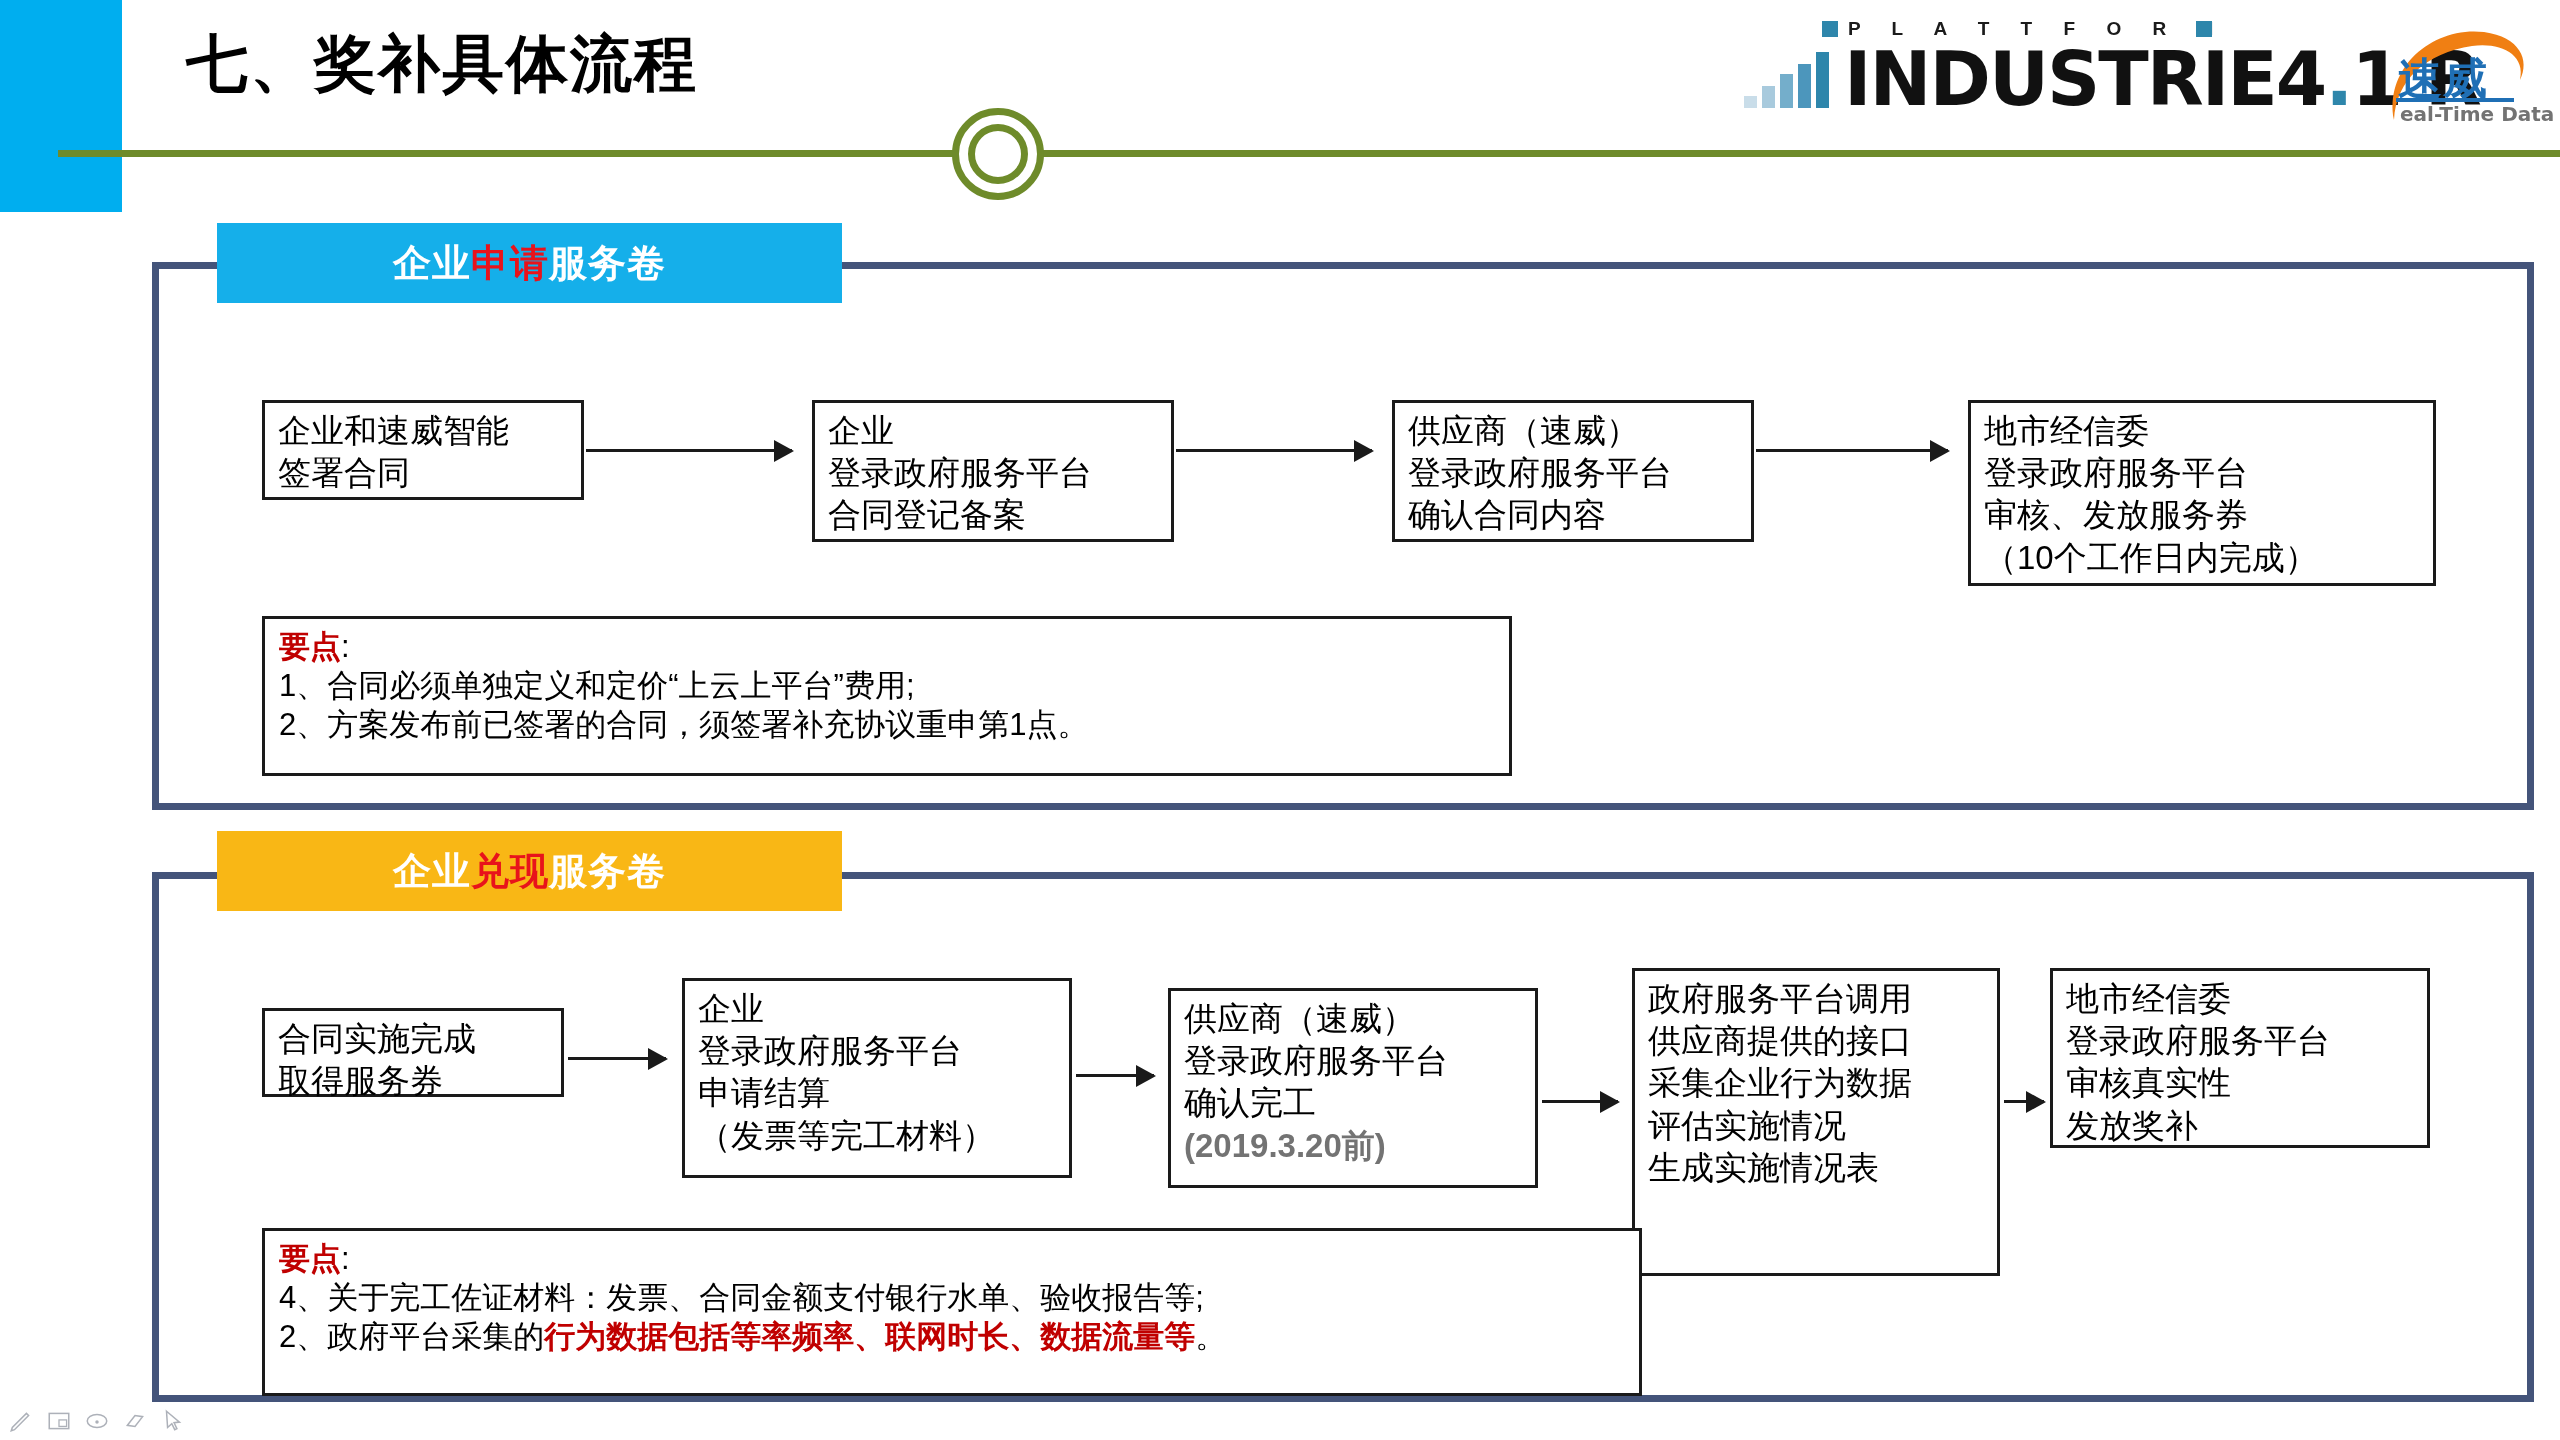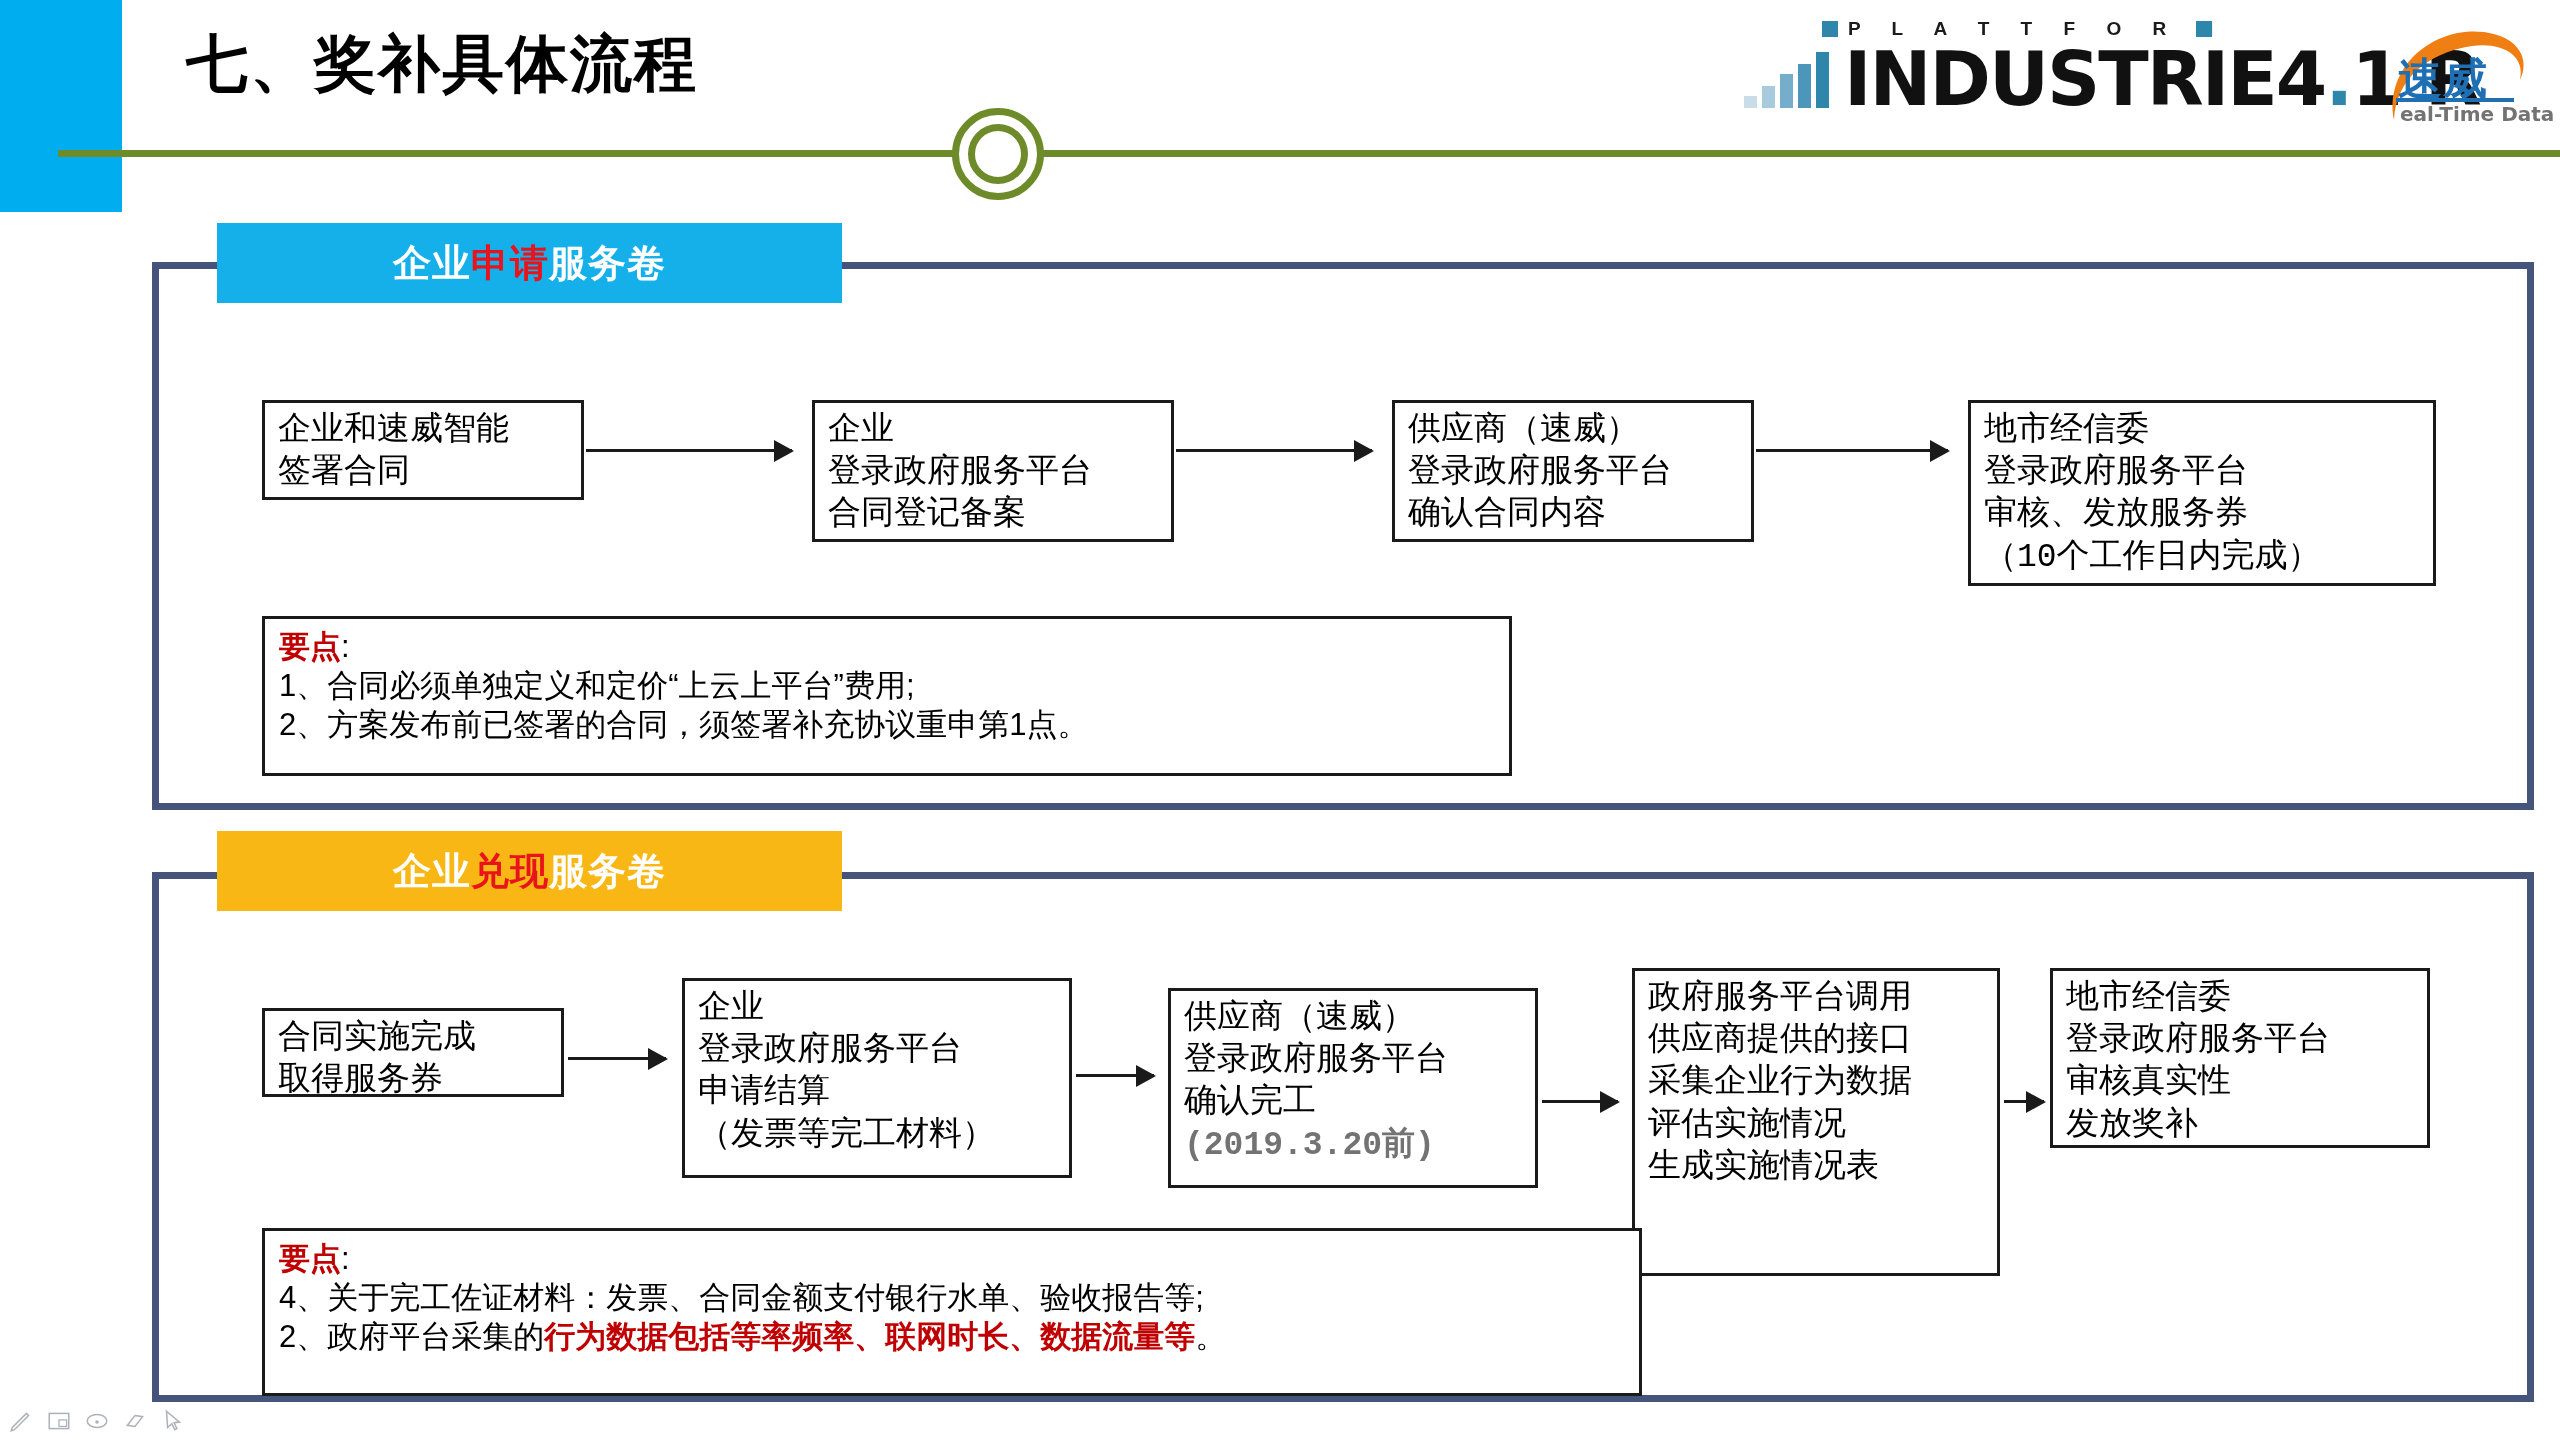--- a/index.html
+++ b/index.html
@@ -58,21 +58,21 @@
   .section-banner{
     position:absolute;display:flex;align-items:center;justify-content:center;
     font-size:38px;font-weight:bold;color:#fff;letter-spacing:1px;z-index:5;
   }
   #banner-apply{left:217px;top:223px;width:625px;height:80px;background:#15AFEA;}
   #banner-redeem{left:217px;top:831px;width:625px;height:80px;background:#F9B715;}
   .banner-hl{color:#E8131B;}
   
   .flow-box{
     position:absolute;border:3px solid #1a1a1a;background:#fff;box-sizing:border-box;
-    font-size:33px;line-height:1.28;color:#000;padding:7px 16px 7px 13px;white-space:pre-line;font-family:Liberation Mono, monospace;
+    font-size:33px;line-height:1.28;color:#000;padding:7px 16px 7px 13px;white-space:pre-line;
   }
   .flow-box .red{color:#737373;font-weight:bold;}
   
   #b1{left:262px;top:400px;width:322px;height:100px;}
   #b2{left:812px;top:400px;width:362px;height:142px;}
   #b3{left:1392px;top:400px;width:362px;height:142px;}
   #b4{left:1968px;top:400px;width:468px;height:186px;}
   
   #c1{left:262px;top:1008px;width:302px;height:89px;}
   #c2{left:682px;top:978px;width:390px;height:200px;}

